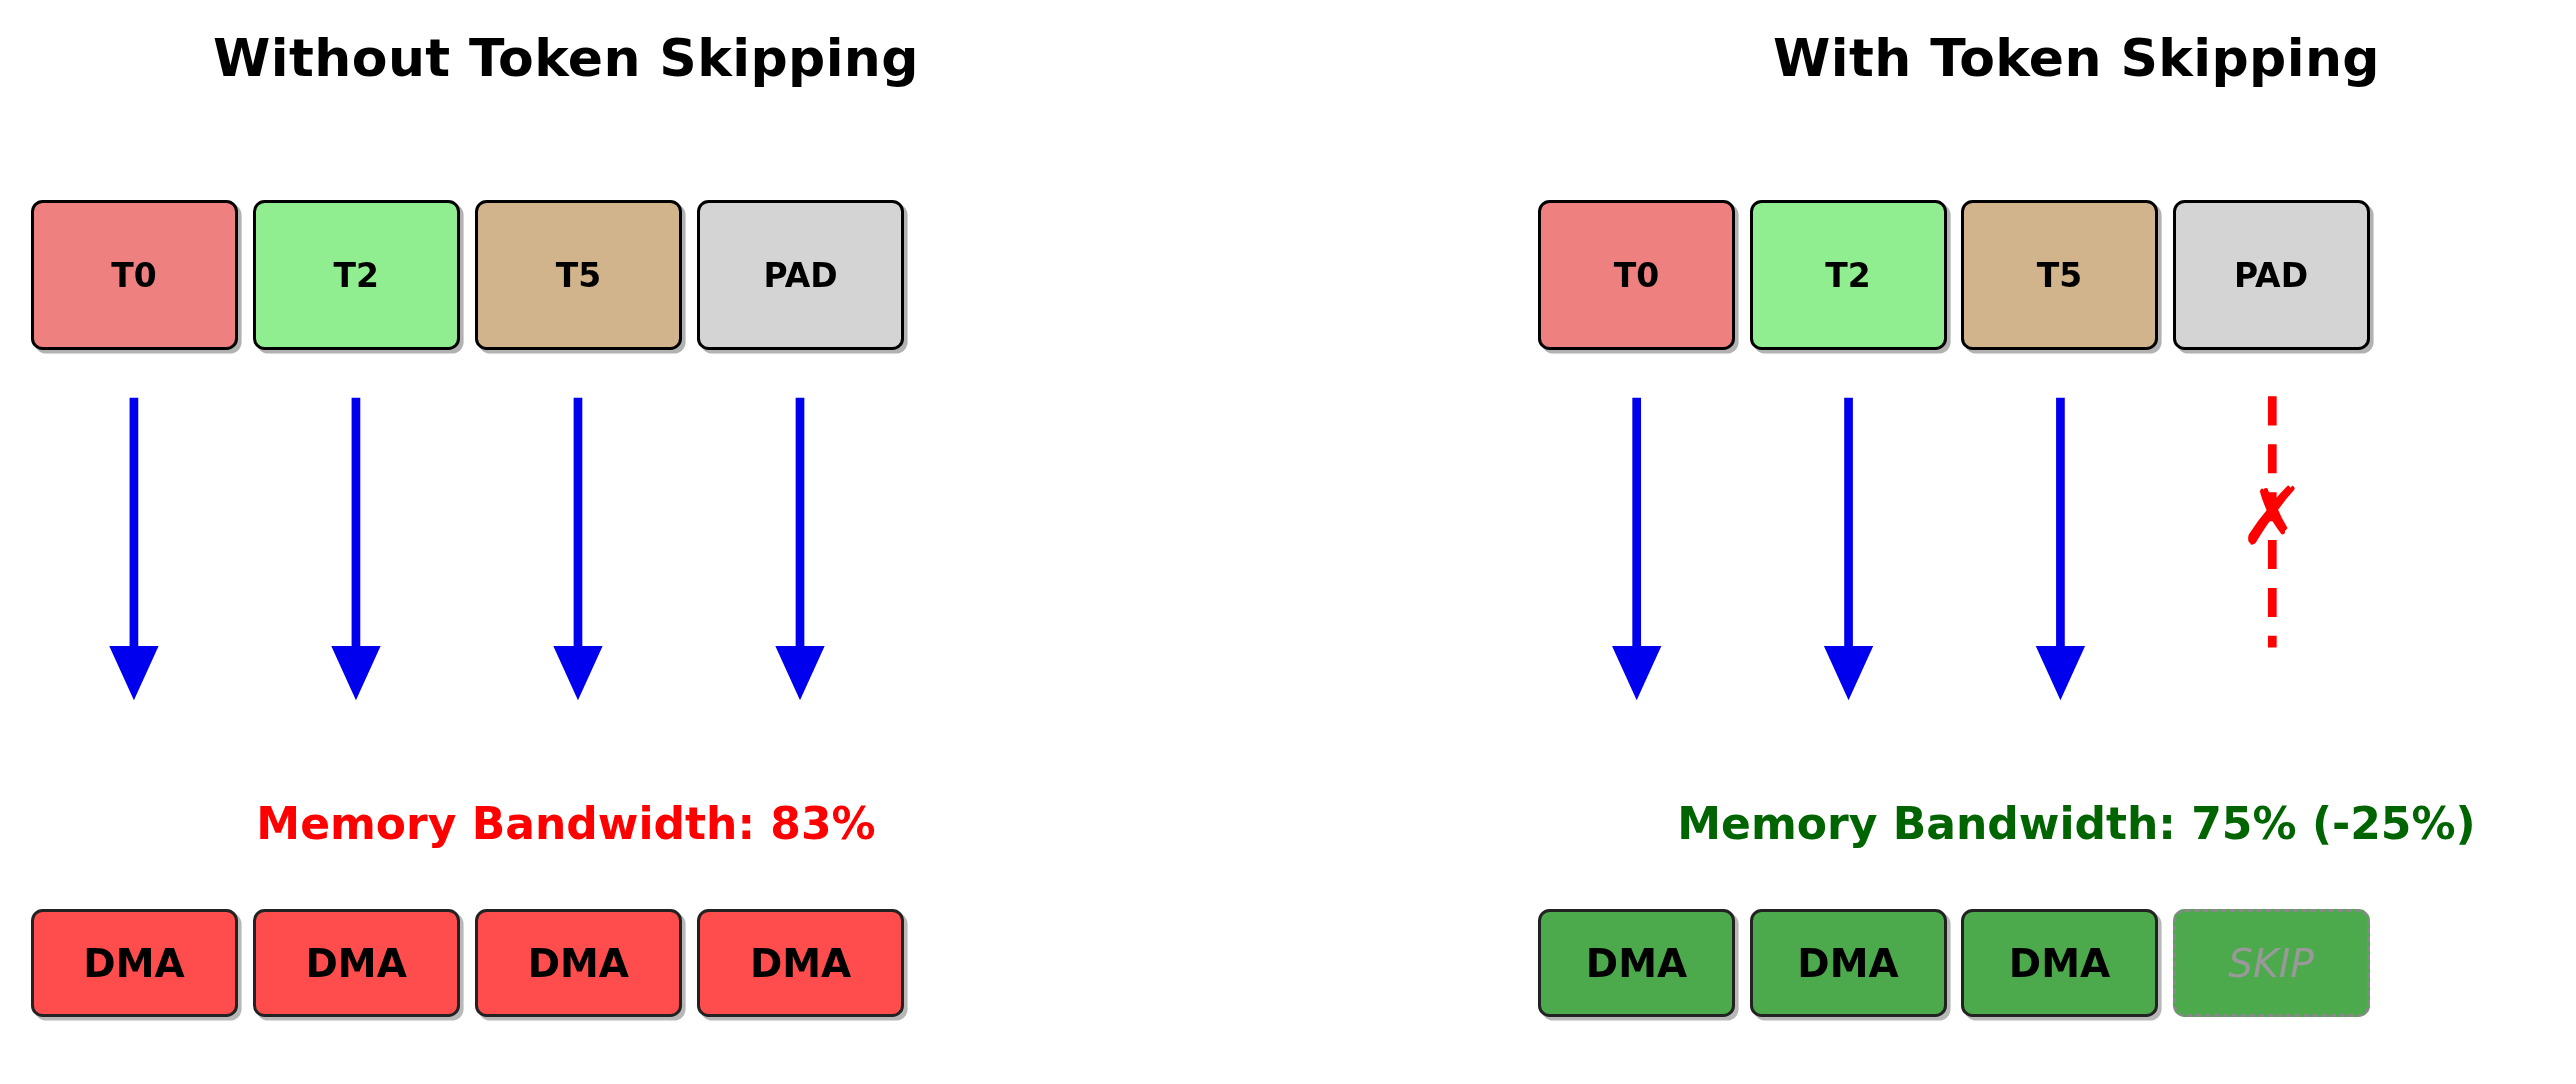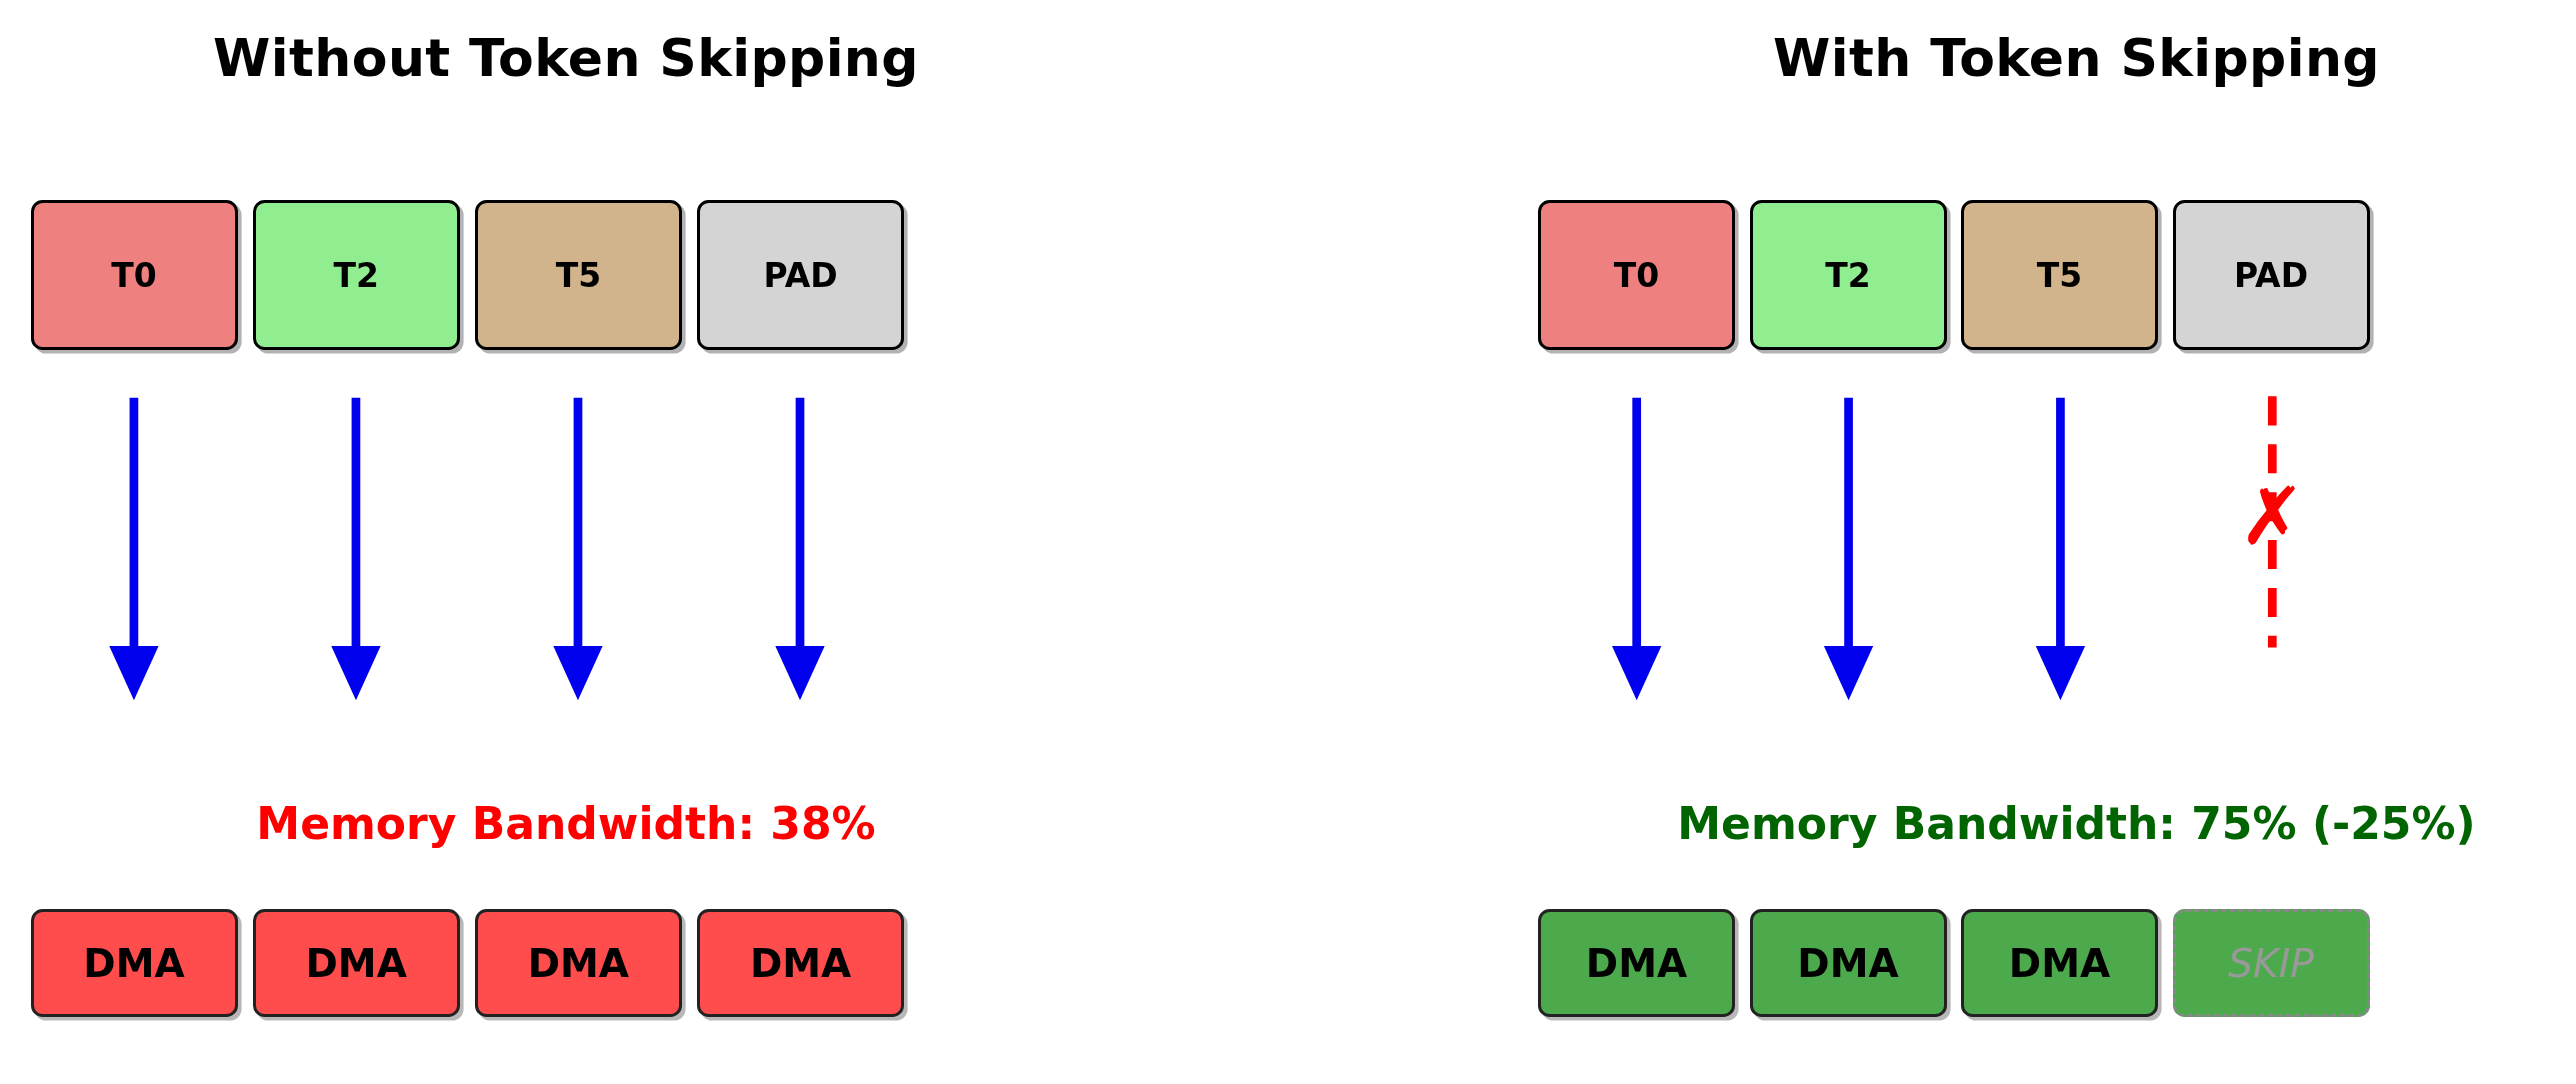--- a/index.html
+++ b/index.html
@@ -144,21 +144,21 @@
             <polygon points="796,425 762,350 830,350" stroke="none"></polygon>
           </g>
           <g>
             <line x1="1102" y1="8" x2="1102" y2="370"></line>
             <polygon points="1102,425 1068,350 1136,350" stroke="none"></polygon>
           </g>
         </g>
       </svg>
     </div>
 
-    <div class="bw-label" id="bw-left" style="color: rgb(255, 0, 0);">Memory Bandwidth: 38%</div>
+    <div class="bw-label" id="bw-left" style="color: rgb(255, 0, 0);">Memory Bandwidth: 83%</div>
 
     <div class="dma-row" id="dma-row-left">
       <div class="dma-box" style="background: rgb(255, 77, 77);">
           <span>DMA</span>
         </div>
       <div class="dma-box" style="background: rgb(255, 77, 77);">
           <span>DMA</span>
         </div>
       <div class="dma-box" style="background: rgb(255, 77, 77);">
           <span>DMA</span>

